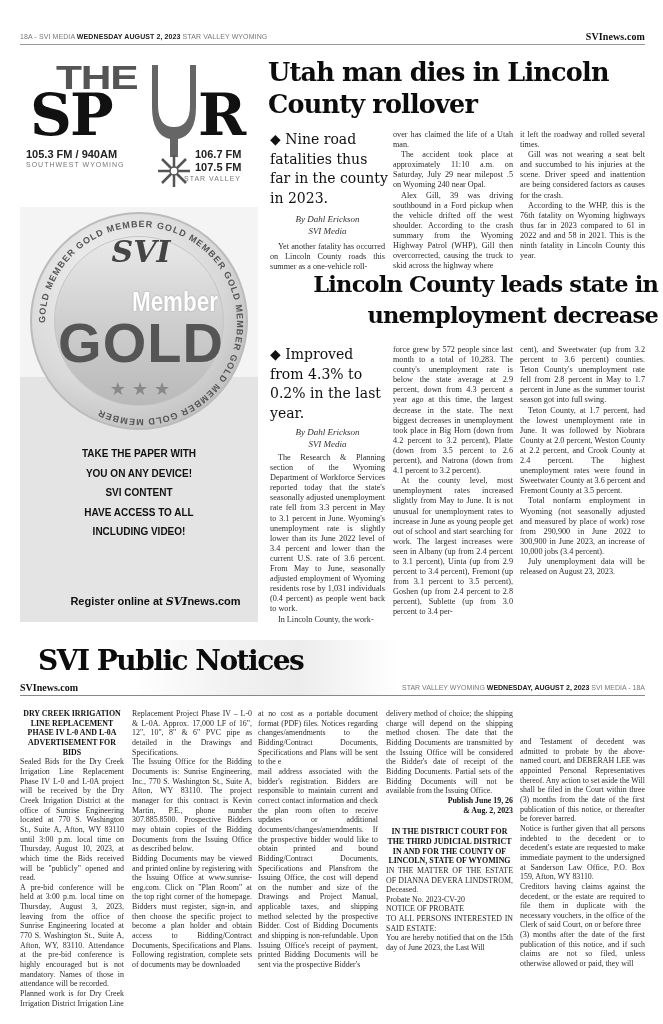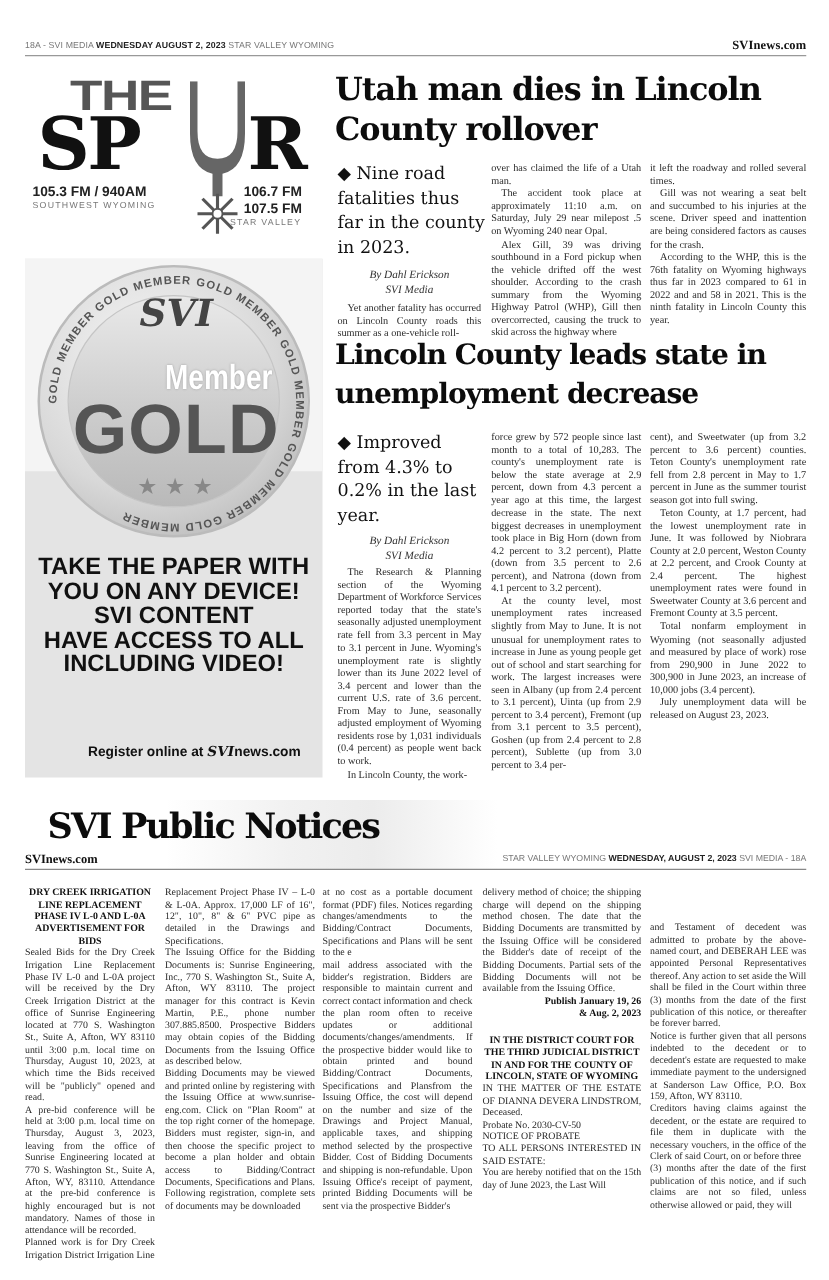--- a/index.html
+++ b/index.html
@@ -25,28 +25,28 @@
   
   .ad { position: absolute; left: 20px; top: 207px; width: 238px; height: 415px; background: #e4e4e4; }
   .ad .top-band { position: absolute; left: 0; top: 0; width: 100%; height: 170px; background: #f4f4f4; }
   .ad .medal { position: absolute; left: 10px; top: 5px; width: 218px; height: 218px; border-radius: 50%; background: radial-gradient(circle at 40% 35%, #f7f7f7 0%, #d8d8d8 55%, #a9a9a9 100%); border: 2px solid #bbb; }
   .ad .medal .ring { position: absolute; left: 22px; top: 22px; width: 170px; height: 170px; border-radius: 50%; background: linear-gradient(180deg, #e9e9e9 0%, #cfcfcf 50%, #b9b9b9 100%); border: 1px solid #c5c5c5; }
   .ad .medal svg { position: absolute; left: 0; top: 0; }
   .ad .svi-logo { position: absolute; left: 70px; top: 20px; width: 78px; text-align: center; font-family: "DejaVu Serif", serif; font-weight: bold; font-style: italic; font-size: 30px; color: #444; }
   .ad .member-word { position: absolute; left: 100px; top: 72px; font-family: "Liberation Sans", sans-serif; font-weight: bold; font-size: 28px; color: #fff; text-shadow: 0 0 2px #999; transform: scaleX(0.8); transform-origin: left; }
   .ad .gold-word { position: absolute; left: 18px; top: 96px; width: 182px; text-align: center; font-family: "Liberation Sans", sans-serif; font-weight: bold; font-size: 56px; color: #555; letter-spacing: 1px; }
   .ad .stars { position: absolute; left: 76px; top: 164px; width: 70px; text-align: center; font-size: 18px; color: #888; letter-spacing: 6px; }
-  .ad .promo { position: absolute; left: 0; top: 237px; width: 100%; text-align: center; font-family: "Liberation Sans", sans-serif; font-weight: bold; font-size: 19px; line-height: 19.5px; color: #111; }
+  .ad .promo { position: absolute; left: 0; top: 237px; width: 100%; text-align: center; font-family: "Liberation Sans", sans-serif; font-weight: bold; font-size: 10px; line-height: 19.5px; color: #111; }
   .ad .register { position: absolute; left: 0; top: 388px; width: 100%; text-align: center; font-family: "Liberation Sans", sans-serif; font-weight: bold; font-size: 11px; color: #111; padding-left: 33px; }
   .ad .register .brand { font-family: "DejaVu Serif", serif; font-style: italic; }
 
   
   .headline { position: absolute; font-family: "DejaVu Serif", serif; font-weight: bold; color: #0c0c0c; letter-spacing: -0.8px; }
   .h1 { left: 268px; top: 56px; width: 390px; font-size: 25.5px; line-height: 32px; }
-  .h2 { left: 268px; top: 269px; width: 390px; font-size: 22.5px; line-height: 31px; }
+  .h2 { left: 268px; top: 269px; width: 390px; font-size: 22.5px; line-height: 31px; text-align: right; }
   .deck { position: absolute; font-family: "DejaVu Serif", serif; font-size: 14px; line-height: 19.5px; color: #111; }
   .deck1 { left: 270px; top: 130px; width: 120px; }
   .deck2 { left: 270px; top: 345px; width: 120px; }
   .byline { position: absolute; font-family: "Liberation Serif", serif; font-style: italic; font-size: 9px; line-height: 12px; text-align: center; color: #333; }
   .by1 { left: 270px; top: 213px; width: 115px; }
   .by2 { left: 270px; top: 426px; width: 115px; }
   .col { position: absolute; font-family: "Liberation Serif", serif; font-size: 8.2px; line-height: 10.1px; color: #2a2a2a; text-align: justify; }
   .col p { text-indent: 8px; }
   .col p.noind { text-indent: 0; }
   .a1c1 { left: 270px; top: 242px; width: 115px; }
@@ -189,25 +189,25 @@
   <p>Replacement Project Phase IV – L-0 &amp; L-0A. Approx. 17,000 LF of 16", 12", 10", 8" &amp; 6" PVC pipe as detailed in the Drawings and Specifications.</p>
   <p>The Issuing Office for the Bidding Documents is: Sunrise Engineering, Inc., 770 S. Washington St., Suite A, Afton, WY 83110. The project manager for this contract is Kevin Martin, P.E., phone number 307.885.8500. Prospective Bidders may obtain copies of the Bidding Documents from the Issuing Office as described below.</p>
   <p>Bidding Documents may be viewed and printed online by registering with the Issuing Office at www.sunrise-eng.com. Click on "Plan Room" at the top right corner of the homepage. Bidders must register, sign-in, and then choose the specific project to become a plan holder and obtain access to Bidding/Contract Documents, Specifications and Plans. Following registration, complete sets of documents may be downloaded</p>
 </div>
 <div class="nc n3">
   <p>at no cost as a portable document format (PDF) files. Notices regarding changes/amendments to the Bidding/Contract Documents, Specifications and Plans will be sent to the e</p>
   <p>mail address associated with the bidder's registration. Bidders are responsible to maintain current and correct contact information and check the plan room often to receive updates or additional documents/changes/amendments. If the prospective bidder would like to obtain printed and bound Bidding/Contract Documents, Specifications and Plansfrom the Issuing Office, the cost will depend on the number and size of the Drawings and Project Manual, applicable taxes, and shipping method selected by the prospective Bidder. Cost of Bidding Documents and shipping is non-refundable. Upon Issuing Office's receipt of payment, printed Bidding Documents will be sent via the prospective Bidder's</p>
 </div>
 <div class="nc n4">
   <p>delivery method of choice; the shipping charge will depend on the shipping method chosen. The date that the Bidding Documents are transmitted by the Issuing Office will be considered the Bidder's date of receipt of the Bidding Documents. Partial sets of the Bidding Documents will not be available from the Issuing Office.</p>
-  <p class="pub">Publish January 19, 26</p>
+  <p class="pub">Publish June 19, 26</p>
   <p class="pub">&amp; Aug. 2, 2023</p>
   <p class="ntitle" style="margin-top:12px">IN THE DISTRICT COURT FOR THE THIRD JUDICIAL DISTRICT IN AND FOR THE COUNTY OF LINCOLN, STATE OF WYOMING</p>
   <p>IN THE MATTER OF THE ESTATE OF DIANNA DEVERA LINDSTROM, Deceased.</p>
-  <p>Probate No. 2030-CV-50</p>
+  <p>Probate No. 2023-CV-20</p>
   <p>NOTICE OF PROBATE</p>
   <p>TO ALL PERSONS INTERESTED IN SAID ESTATE:</p>
   <p>You are hereby notified that on the 15th day of June 2023, the Last Will</p>
 </div>
 <div class="nc n5">
   <p>and Testament of decedent was admitted to probate by the above-named court, and DEBERAH LEE was appointed Personal Representatives thereof. Any action to set aside the Will shall be filed in the Court within three (3) months from the date of the first publication of this notice, or thereafter be forever barred.</p>
   <p>Notice is further given that all persons indebted to the decedent or to decedent's estate are requested to make immediate payment to the undersigned at Sanderson Law Office, P.O. Box 159, Afton, WY 83110.</p>
   <p>Creditors having claims against the decedent, or the estate are required to file them in duplicate with the necessary vouchers, in the office of the Clerk of said Court, on or before three</p>
   <p>(3) months after the date of the first publication of this notice, and if such claims are not so filed, unless otherwise allowed or paid, they will</p>
 </div>

